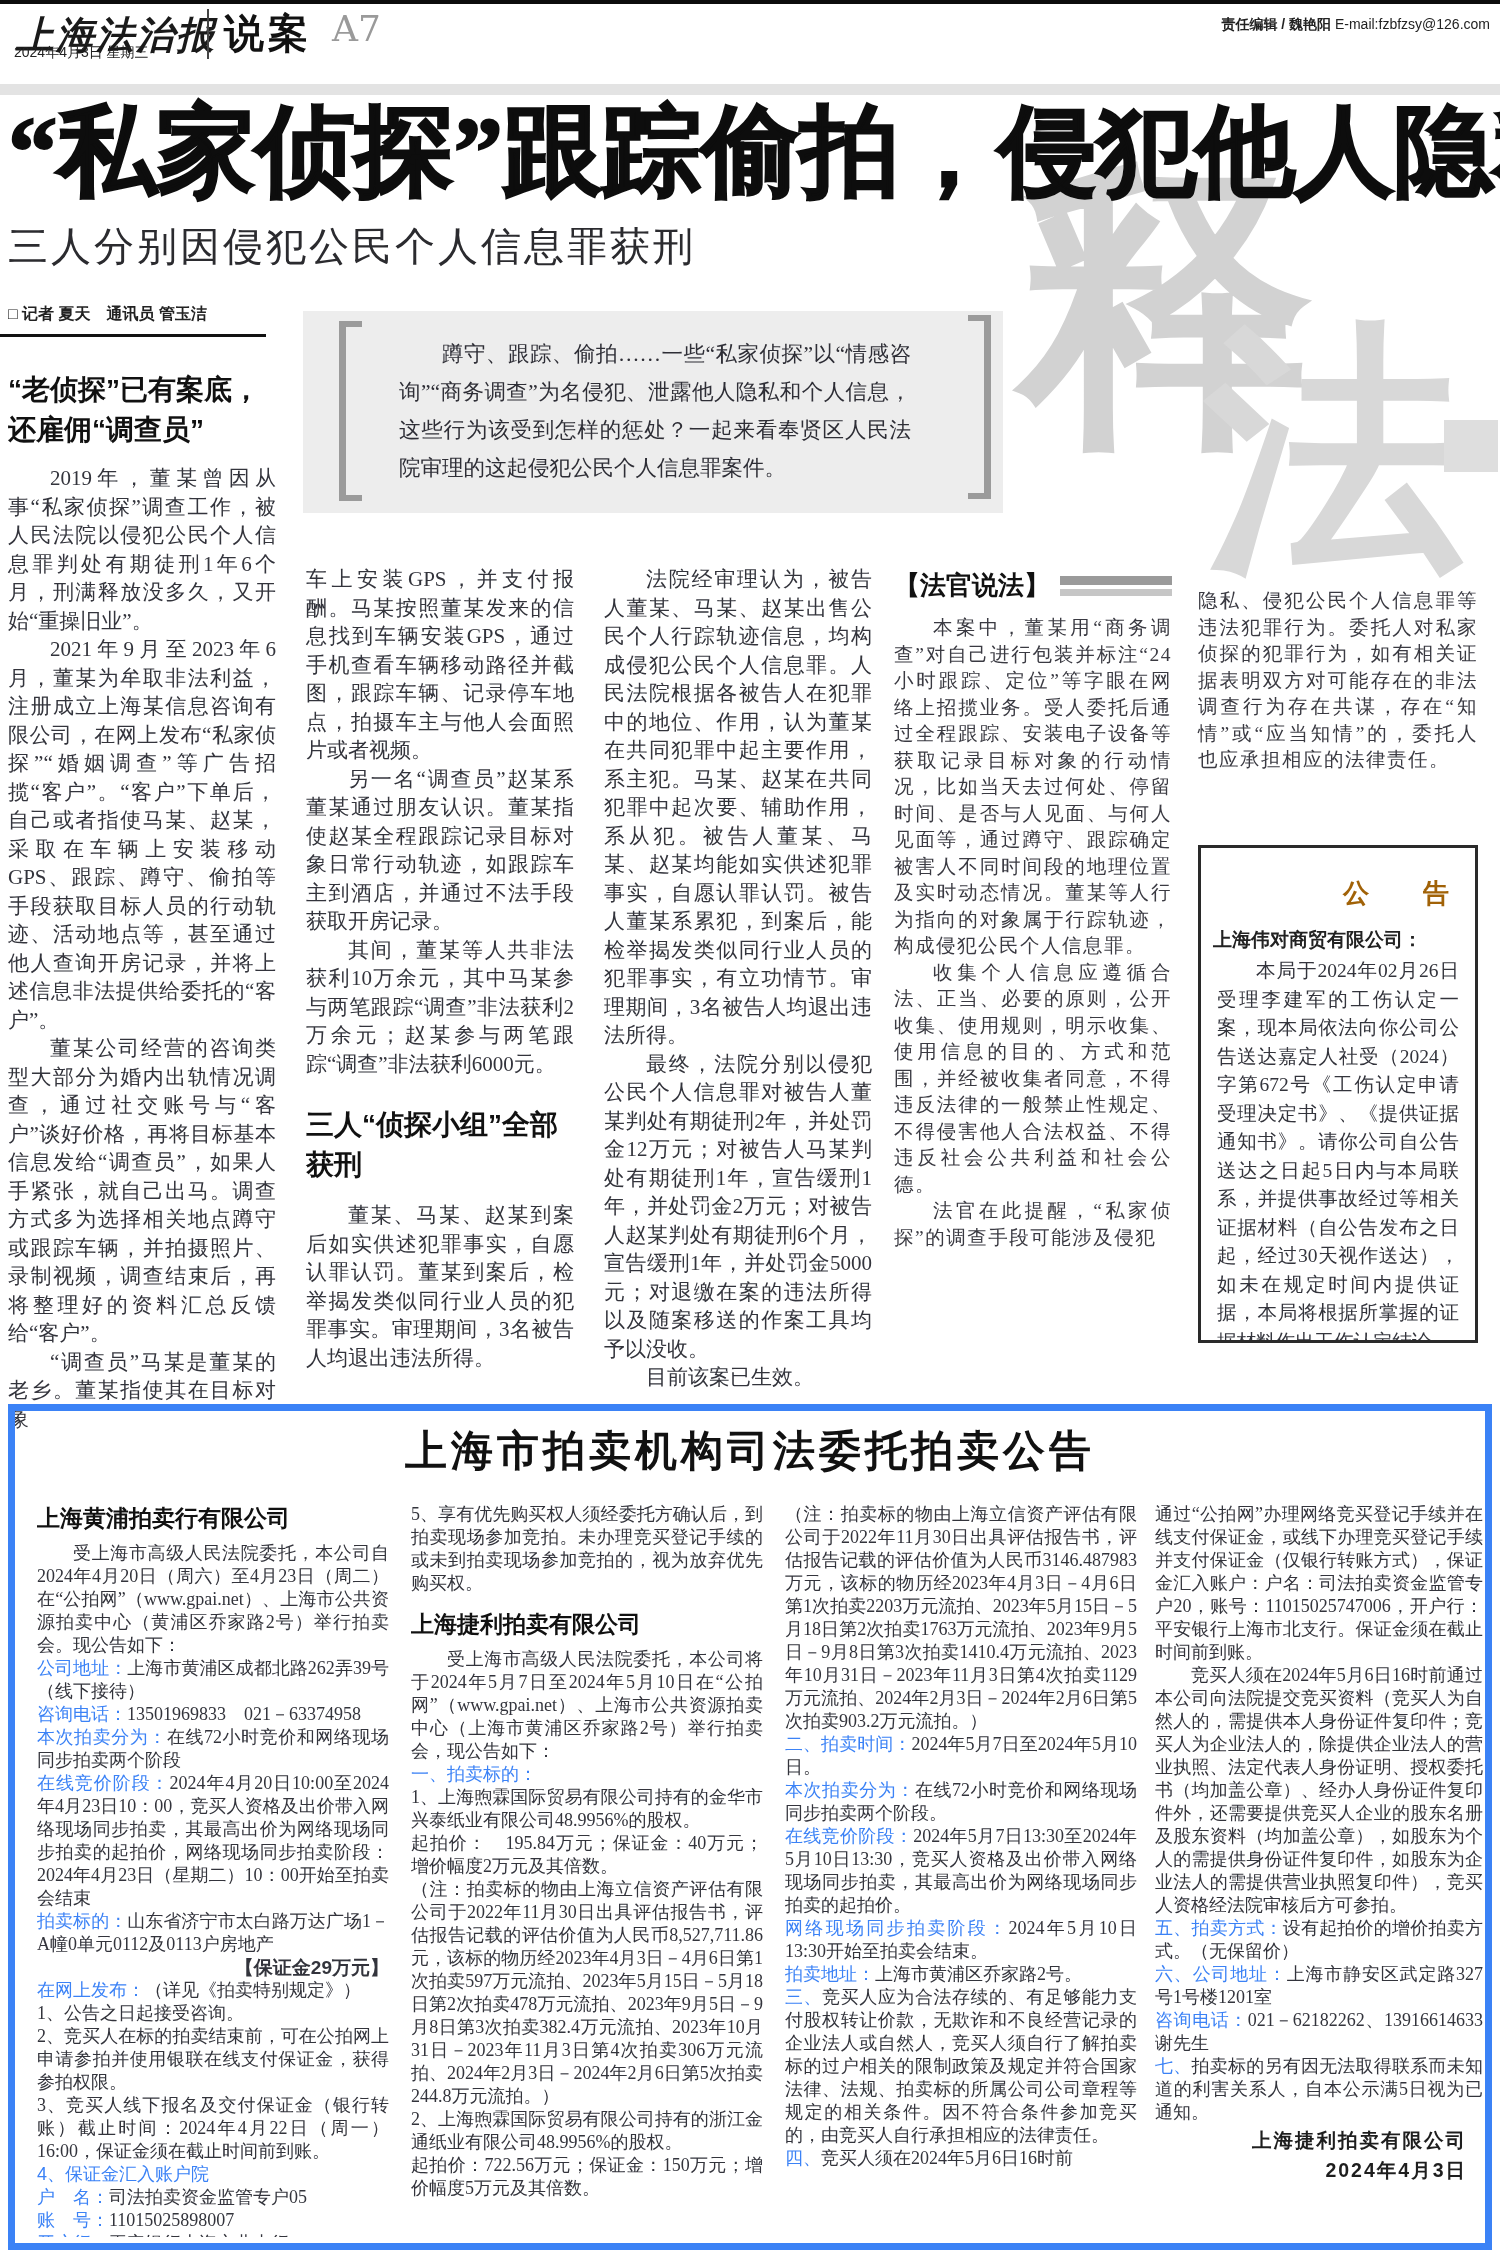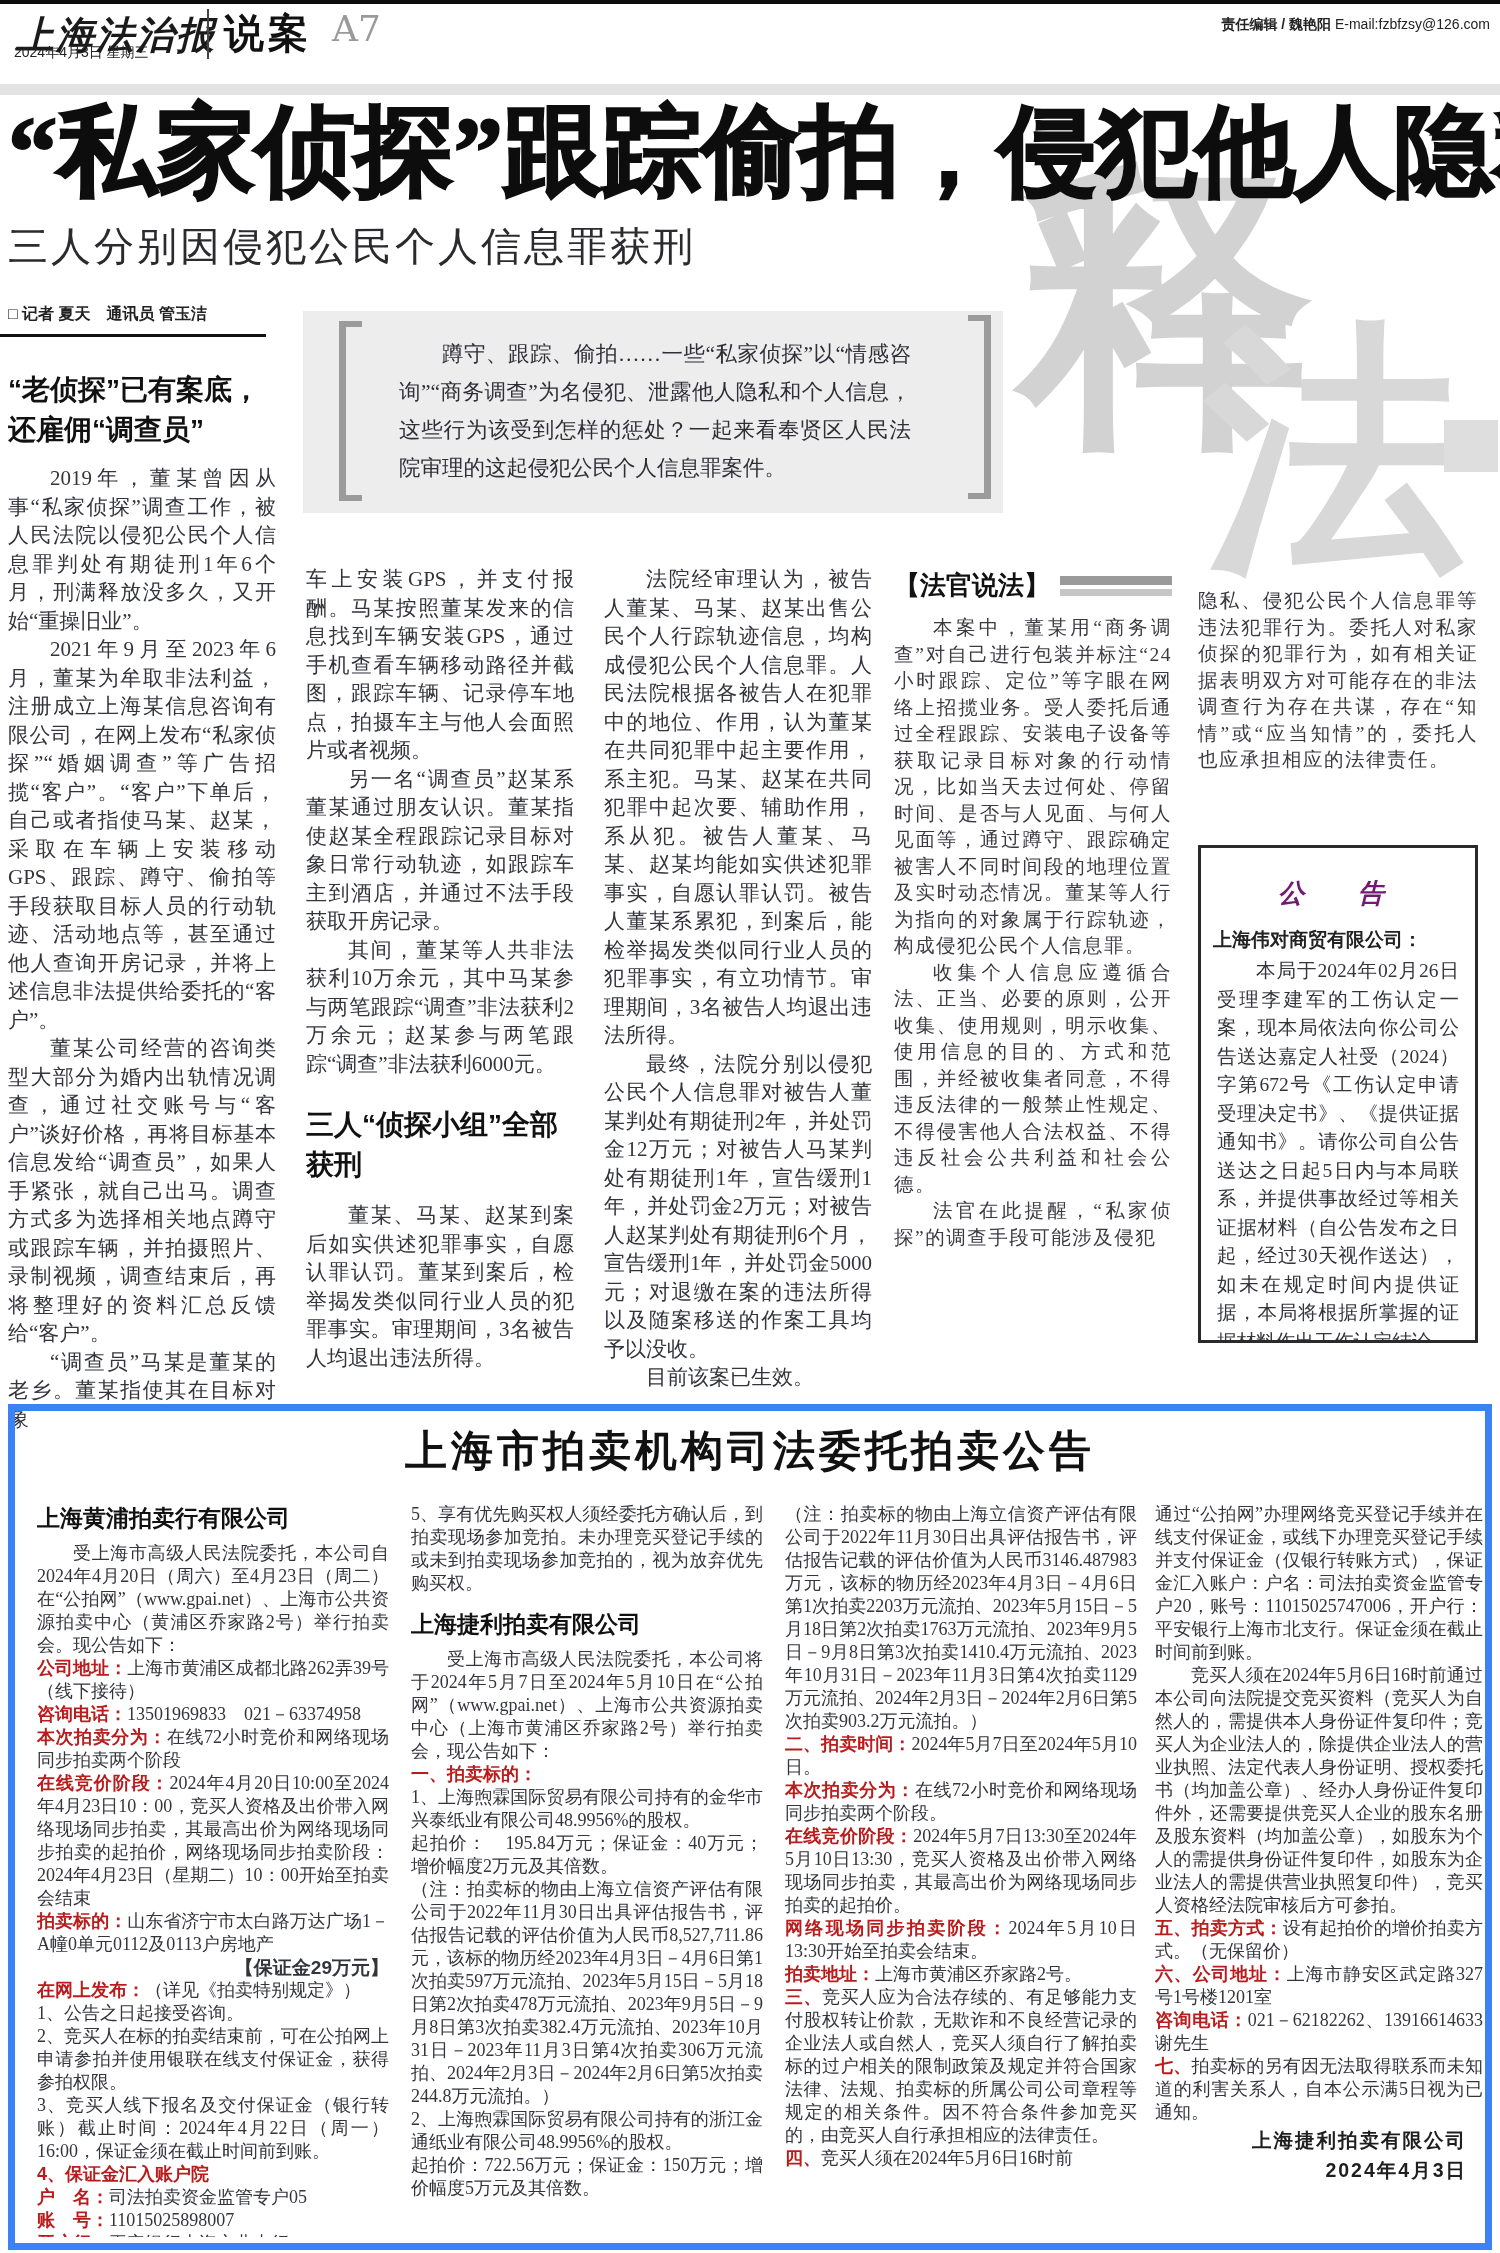--- a/index.html
+++ b/index.html
@@ -56,39 +56,39 @@
   .ind{text-indent:2em;}
   .judge-head{display:flex;align-items:center;gap:10px;margin:0 0 12px 0;}
   .judge-label{font-size:26px;font-weight:bold;color:#111;font-family:"Liberation Sans",sans-serif;white-space:nowrap;}
   .jbars{display:flex;flex-direction:column;gap:4px;flex:1;}
   .jb1{height:9px;background:#9a9a9a;}
   .jb2{height:7px;background:#c6c6c6;}
   .jp{margin:0;font-size:19.5px;line-height:26.5px;letter-spacing:1.5px;text-align:justify;color:#3a3a42;}
   
   .notice{position:absolute;left:1198px;top:845px;width:280px;height:498px;z-index:1;
         border:3px solid #2a2a2a;box-sizing:border-box;padding:10px 12px 0 12px;overflow:hidden;}
-  .notice-title{margin:18px 0 16px 0;text-align:center;font-size:26px;font-weight:bold;
-        letter-spacing:14px;color:#701a75;font-family:"Liberation Sans",sans-serif;font-style:italic;}
+  .notice-title{margin:18px 0 16px 0;text-align:right;font-size:26px;font-weight:bold;
+        letter-spacing:14px;color:#a16207;font-family:"Liberation Sans",sans-serif;}
   .notice-to{margin:0 0 2px 0;font-size:19px;font-weight:bold;font-family:"Liberation Sans",sans-serif;color:#222;}
   .notice-body{margin:4px;font-size:19.5px;line-height:28.5px;text-indent:2em;text-align:justify;color:#33343c;}
   
   .auction{position:absolute;left:8px;top:1404px;width:1484px;height:846px;z-index:1;
         border:7px solid #3b82f6;box-sizing:border-box;overflow:hidden;}
   .a-title{margin:12px 0 0 0;text-align:center;font-size:42px;font-weight:900;color:#111;
         font-family:"Liberation Sans",sans-serif;letter-spacing:4px;}
   .ac{position:absolute;top:92px;width:352px;overflow:hidden;bottom:6px;}
   .ac1{left:22px;}
   .ac2{left:396px;}
   .ac3{left:770px;}
   .ac4{left:1140px;width:328px;}
   .a-head{margin:0 0 8px 0;font-size:23px;font-weight:bold;color:#111;
         font-family:"Liberation Sans",sans-serif;}
   .a-head.mid{margin:14px 0 8px 0;}
   .ap{margin:0;font-size:18px;line-height:23px;text-align:justify;color:#33343c;}
-  .ap b{font-family:"Liberation Sans",sans-serif;font-weight:bold;color:#b91c1c;}
+  .ap b{font-family:"Liberation Sans",sans-serif;font-weight:normal;color:#3b82f6;}
   .a-dep{text-align:right;font-weight:bold;font-family:"Liberation Sans",sans-serif;font-size:19px;}
   .a-sign{margin:3px 0 0 0;font-size:19.5px;font-weight:bold;text-align:right;padding-right:16px;
         font-family:"Liberation Sans",sans-serif;color:#1e1e1e;letter-spacing:2px;}
 </style>
 </head>
 <body>
 
 <div class="page">
   <div class="top-rule"></div>
 

